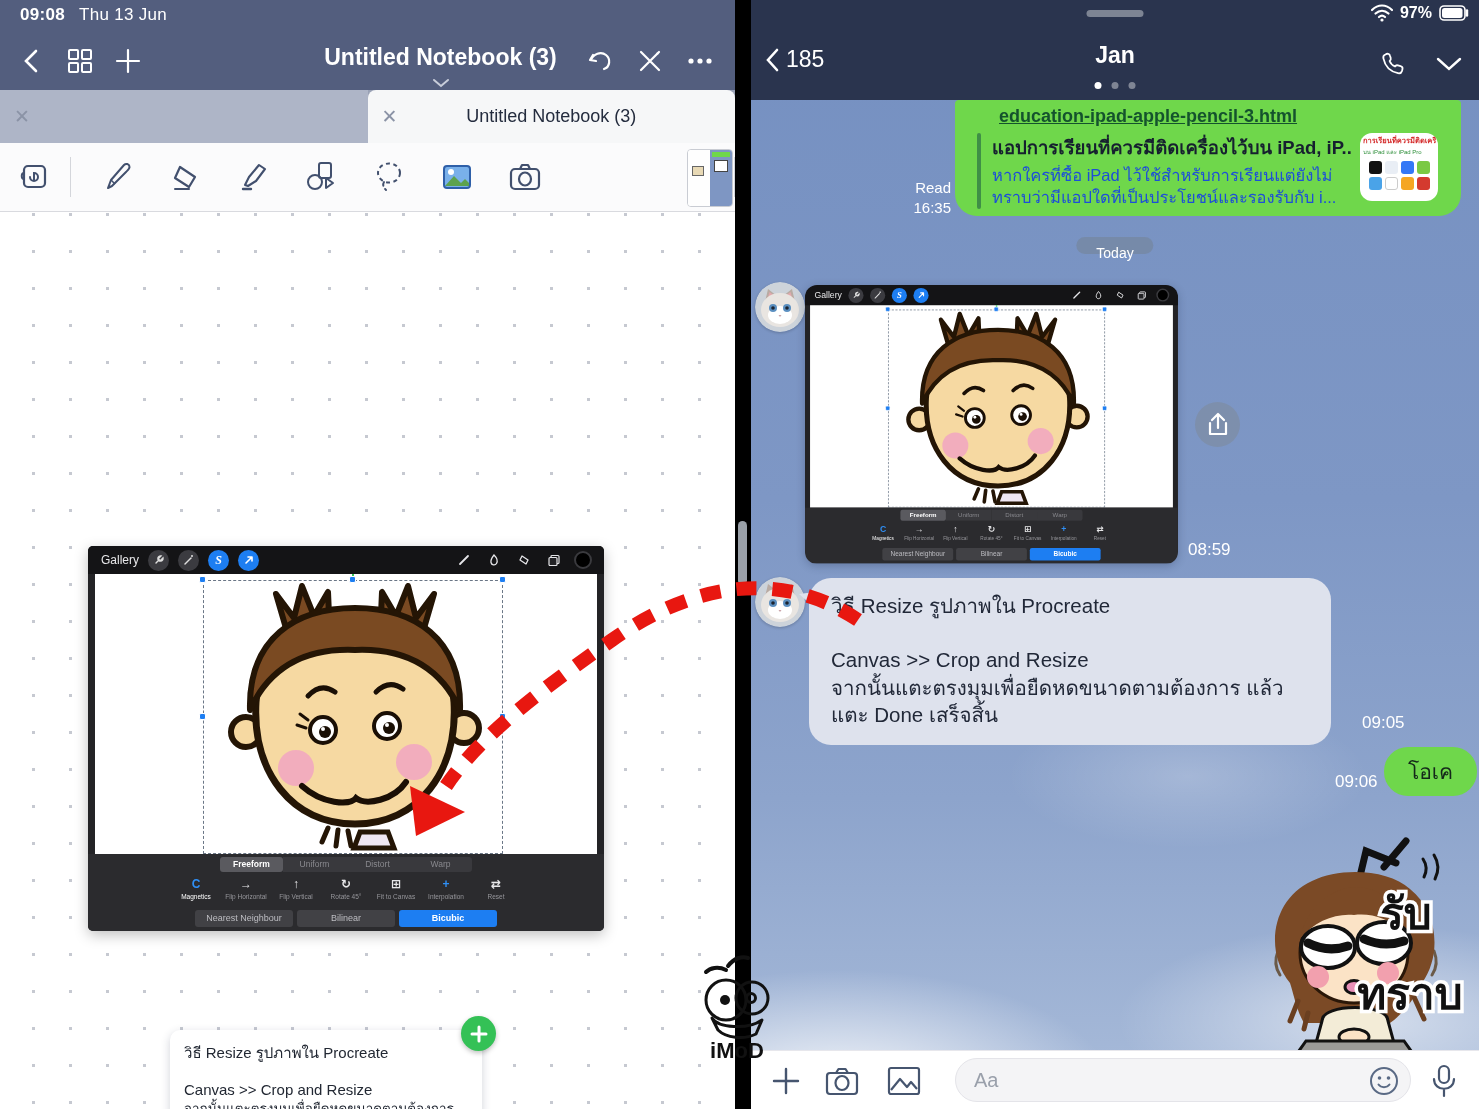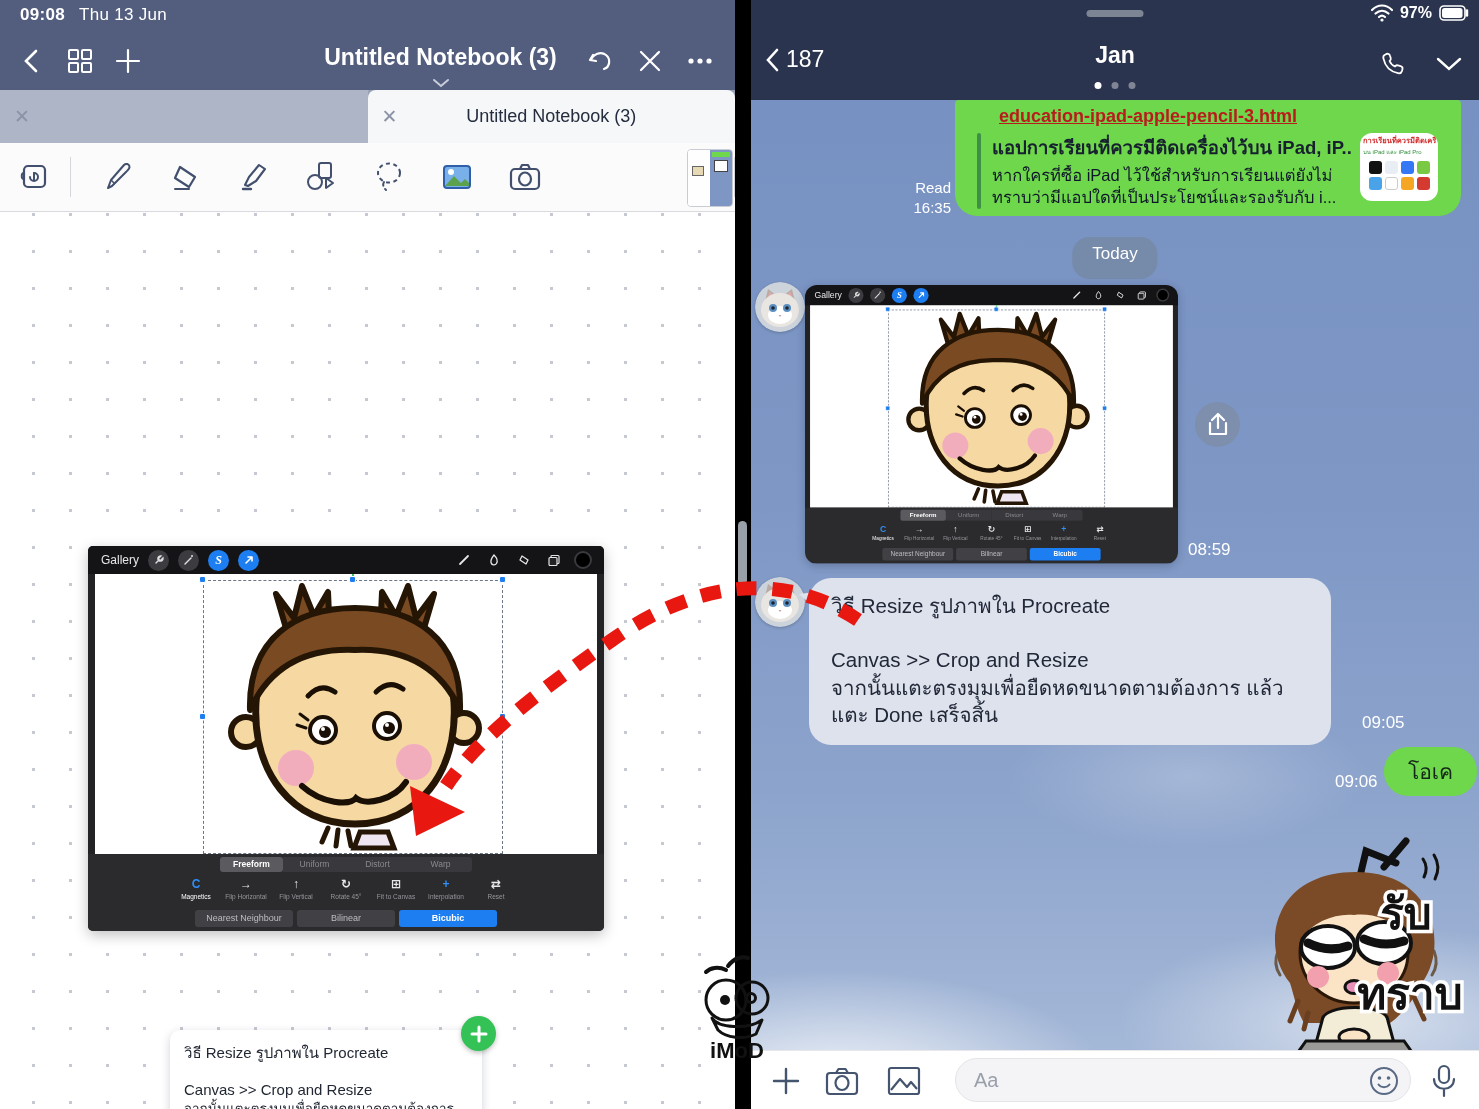--- a/index.html
+++ b/index.html
@@ -98,34 +98,34 @@
   .ln-back { position:absolute; left:14px; top:46px; display:flex; align-items:center; gap:6px; cursor:pointer; }
   .ln-back .b-num { font-size:23px; color:#fff; }
   .ln-title { position:absolute; left:0; right:0; top:42px; text-align:center; font-size:23px; font-weight:bold; }
   .ln-dots { position:absolute; left:50%; transform:translateX(-50%); top:82px; display:flex; gap:10px; }
   .ln-dot { width:7px; height:7px; border-radius:50%; background:rgba(255,255,255,.4); }
   .ln-dot.on { background:#fff; }
   .ln-hicon { position:absolute; top:46px; width:44px; height:36px; display:flex; align-items:center; justify-content:center; cursor:pointer; }
 
   .bubble-green { background:#6fd74b; border-radius:22px; }
   .link-msg { position:absolute; left:204px; top:100px; width:506px; height:116px; border-radius:4px 4px 22px 22px; padding:6px 12px 10px 22px; }
-  .link-text { font-size:18px; color:#b91c1c; text-decoration:underline; font-weight:bold; margin-left:22px; cursor:pointer; white-space:nowrap; overflow:hidden; }
+  .link-text { font-size:18px; color:#14532d; text-decoration:underline; font-weight:bold; margin-left:22px; cursor:pointer; white-space:nowrap; overflow:hidden; }
   .link-preview { display:flex; margin-top:6px; }
   .lp-bar { width:4px; background:#3f8f46; border-radius:2px; margin-right:11px; }
   .lp-texts { width:360px; }
   .lp-title { font-size:18.5px; font-weight:bold; color:#16202f; white-space:nowrap; overflow:hidden; }
-  .lp-body { font-size:16.5px; color:#0f172a; line-height:1.32; margin-top:3px; height:44px; overflow:hidden; }
+  .lp-body { font-size:16.5px; color:#1d4ed8; line-height:1.32; margin-top:3px; height:44px; overflow:hidden; }
   .lp-thumb { width:78px; height:68px; background:#fff; border-radius:12px; margin-left:8px; padding:4px 3px; overflow:hidden; flex:none; }
   .lp-thumb .t1 { font-size:7.5px; color:#d42a2a; font-weight:bold; line-height:1.15; white-space:nowrap; }
   .lp-thumb .t2 { font-size:6px; color:#2e8f3a; margin-top:1px; white-space:nowrap; }
   .lp-icons { display:flex; flex-wrap:wrap; gap:3px; margin-top:4px; justify-content:center; }
   .lp-icons span { width:13px; height:13px; border-radius:3px; display:block; }
   .read-stamp { position:absolute; left:158px; top:178px; width:42px; text-align:right; color:#fff; font-size:15px; line-height:1.35; }
 
-  .date-pill { position:absolute; left:50%; transform:translateX(-50%); top:237px; height:42px; padding:0 20px; border-radius:17px; background:rgba(118,136,165,.85); color:#fff; font-size:17px; line-height:33px; }
+  .date-pill { position:absolute; left:50%; transform:translateX(-50%); top:237px; height:17px; padding:0 20px; border-radius:17px; background:rgba(118,136,165,.85); color:#fff; font-size:14px; line-height:33px; }
 
   .avatar { position:absolute; width:50px; height:50px; border-radius:50%; overflow:hidden; cursor:pointer; box-shadow:0 1px 3px rgba(0,0,0,.2); }
   .avatar-1 { left:4px; top:282px; }
   .avatar-2 { left:4px; top:577px; }
 
   .img-msg { position:absolute; left:54px; top:285px; width:373px; height:279px; border-radius:12px; overflow:hidden; box-shadow:0 2px 8px rgba(20,30,60,.25); cursor:pointer; }
   .img-msg .proc-shot { transform:scale(0.7228); transform-origin:0 0; }
   .share-btn { position:absolute; left:444px; top:402px; width:45px; height:45px; border-radius:50%; background:rgba(125,142,170,.9); display:flex; align-items:center; justify-content:center; cursor:pointer; }
   .stamp { position:absolute; color:#fff; font-size:17px; }
   .stamp-0859 { left:437px; top:540px; }
@@ -446,21 +446,21 @@
         <svg width="30" height="16" viewBox="0 0 30 16">
             <rect x="1" y="1" width="25" height="14" rx="4" stroke="#fff" stroke-width="1.6" fill="none"></rect>
             <rect x="3" y="3" width="20.5" height="10" rx="2.5" fill="#fff"></rect>
             <path d="M28 5.5 v5" stroke="#fff" stroke-width="2.4" stroke-linecap="round"></path>
           </svg>
       </div>
       <div class="ln-back">
         <svg width="15" height="26" viewBox="0 0 15 26">
             <path d="M12 3 L3 13 L12 23" stroke="#fff" stroke-width="2.6" fill="none" stroke-linecap="round"></path>
           </svg>
-        <span class="b-num">187</span>
+        <span class="b-num">185</span>
       </div>
       <div class="ln-title">Jan</div>
       <div class="ln-dots">
         <span class="ln-dot on"></span>
         <span class="ln-dot"></span>
         <span class="ln-dot"></span>
       </div>
       <div class="ln-hicon" style="right:66px;">
         <svg width="28" height="28" viewBox="0 0 28 28">
             <path d="M8.5 4.5 C7 5 6 6.6 6.4 8.4 C8 16 13.5 21.6 21 23.2 C22.8 23.6 24.4 22.6 24.9 21.1 L25.4 19.4 C25.8 18 25 16.6 23.6 16.2 L20.9 15.4 C19.8 15.1 18.6 15.5 18 16.5 C15.4 15.4 13.6 13.6 12.6 11 C13.6 10.4 14 9.2 13.7 8.1 L12.9 5.6 C12.5 4.2 11 3.4 9.6 3.9 Z" stroke="#fff" stroke-width="1.8" fill="none" stroke-linejoin="round"></path>

